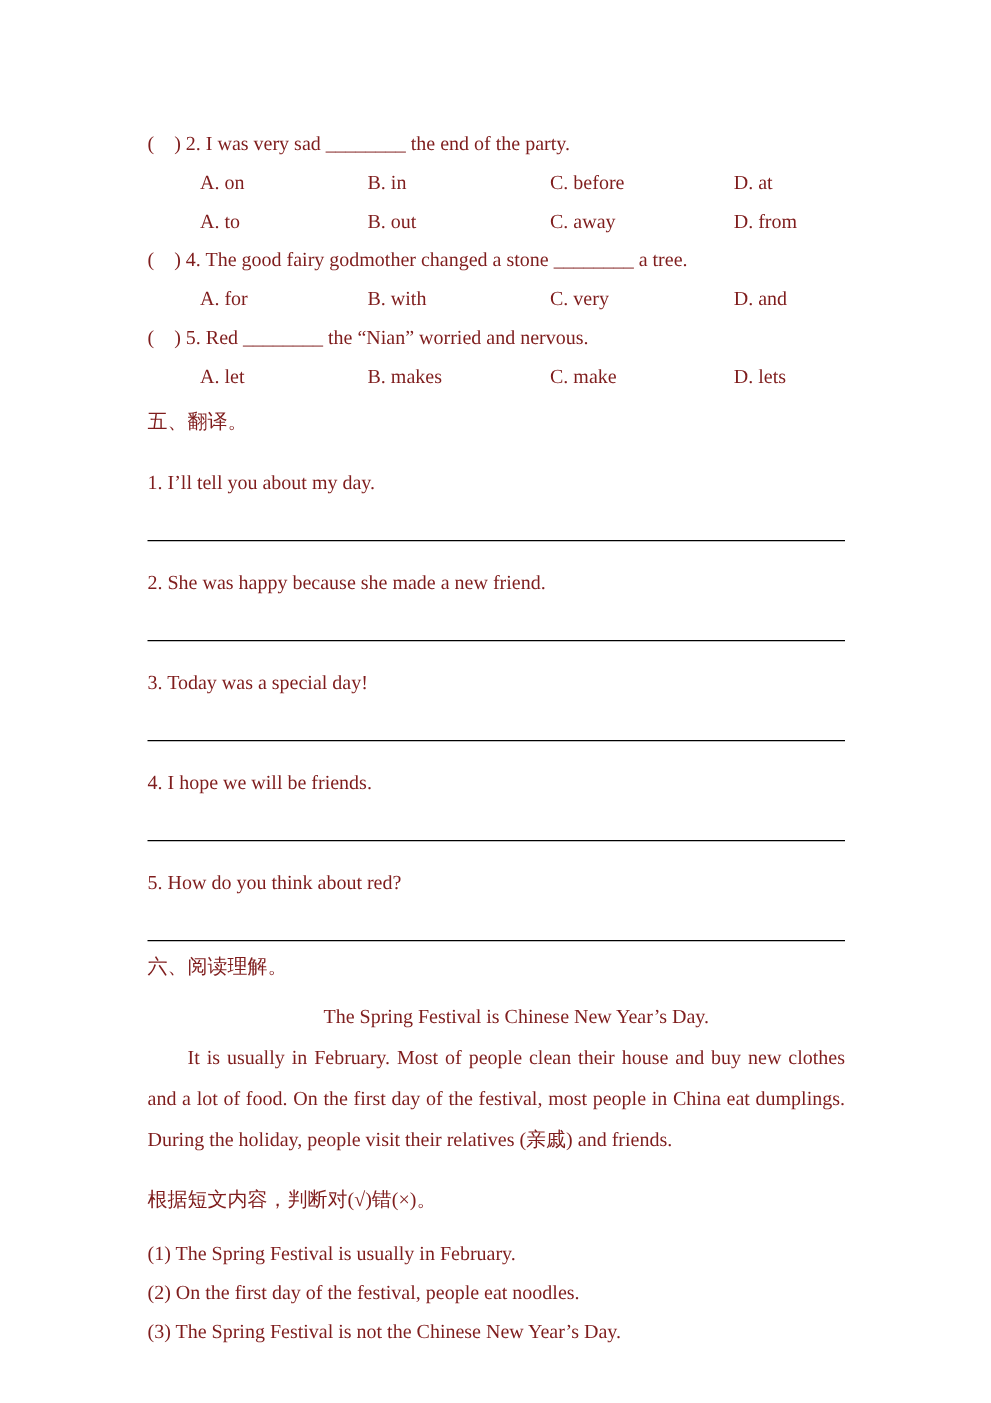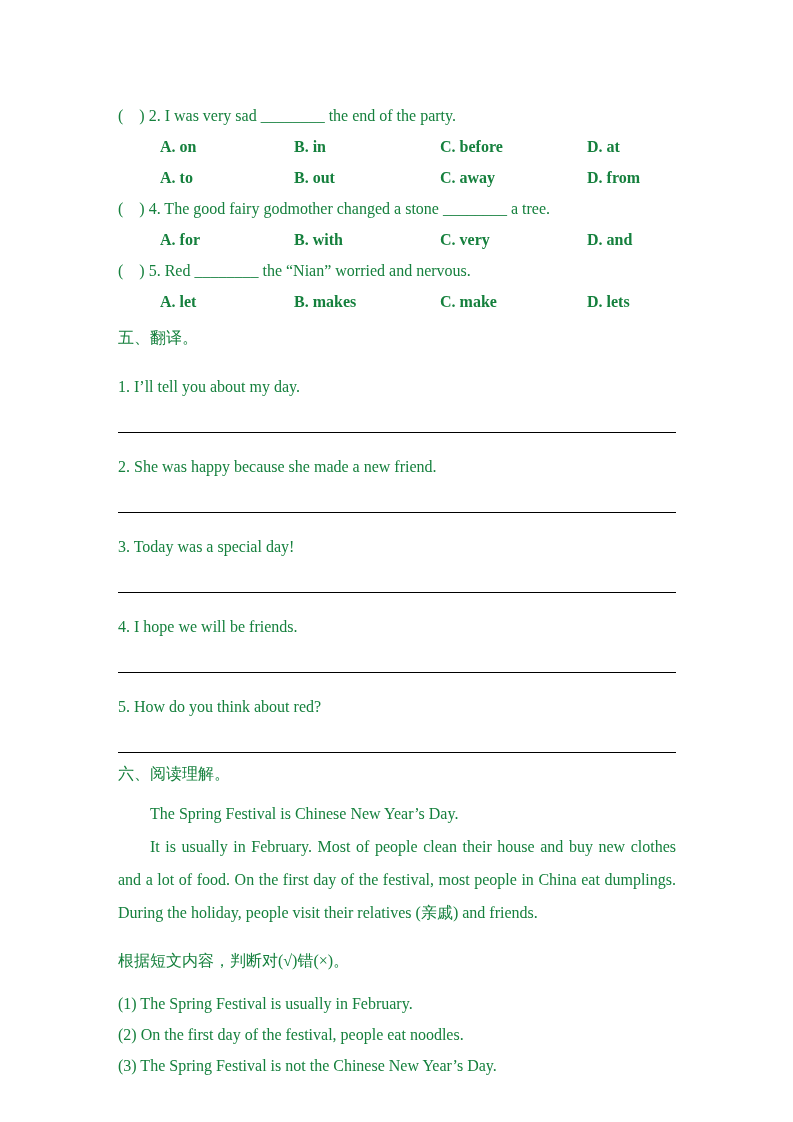--- a/index.html
+++ b/index.html
@@ -8,33 +8,32 @@
     background: #ffffff;
   }
   .page {
     position: relative;
     width: 793px;
     height: 1122px;
     margin: 0 auto;
     box-sizing: border-box;
     padding: 100px 117px 40px 118px;
     background: #ffffff;
-    color: #15803d;
+    color: #7f1d1d;
     font-family: "Liberation Serif", "DejaVu Serif", serif;
     font-size: 16px;
     overflow: hidden;
   }
   .q-text {
     line-height: 31px;
     white-space: pre-wrap;
   }
   .opts {
     line-height: 31px;
     padding-left: 42px;
-    font-weight: bold;
   }
   .opt { display: inline-block; vertical-align: top; }
   .opt-a { width: 130px; }
   .opt-b { width: 142px; }
   .opt-c { width: 143px; }
   .opt-d { width: auto; }
   .section-title {
     line-height: 31px;
     margin-top: 5px;
   }
@@ -44,20 +43,21 @@
   }
   .answer-line {
     height: 30px;
     border-bottom: 1px solid #000000;
     margin-bottom: 4px;
   }
   .para {
     margin: 0;
     line-height: 33px;
     text-indent: 32px;
+    text-align: center;
   }
   .para.first {
     margin-top: 8px;
   }
   .para.justify {
     text-align: justify;
   }
   .instruction {
     line-height: 31px;
     margin-top: 16px;

